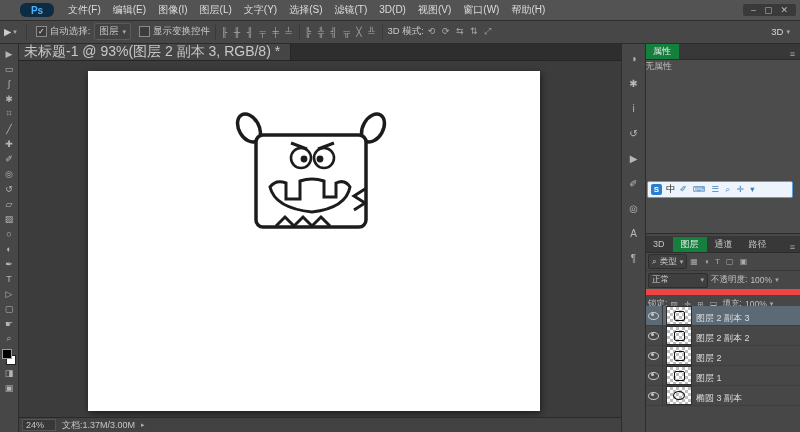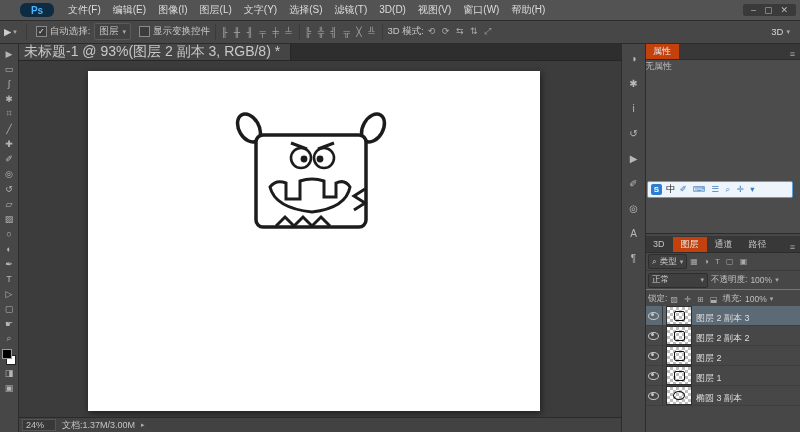--- a/index.html
+++ b/index.html
@@ -46,38 +46,38 @@
   #zoomfield{background:#383838;border:1px solid #555;height:10px;line-height:10px;padding:0 3px;min-width:26px}
   
   #collapsed{position:absolute;left:621px;top:43px;width:23px;bottom:0;background:#474747;
              border-left:1px solid #2c2c2c;border-right:1px solid #2c2c2c;display:flex;flex-direction:column;
              align-items:center;padding-top:10px;gap:14px;z-index:8}
   .cicon{font-size:10px;color:#b8b8b8}
   
   #rightpanels{position:absolute;left:645px;top:43px;width:155px;bottom:0;background:#474747}
   .panel-tabbar{height:16px;background:#383838;display:flex;align-items:flex-end;border-bottom:1px solid #2c2c2c}
   .panel-tab{font-size:9px;padding:0 8px;line-height:15px;color:#c4c4c4;white-space:nowrap}
-  .panel-tab.active{background:#c2410c;color:#e8e8e8}
+  .panel-tab.active{background:#15803d;color:#e8e8e8}
   .panel-menu{margin-left:auto;padding-right:5px;font-size:9px;color:#aaaaaa}
   #props{position:absolute;left:0;top:0;width:155px;height:190px;background:#4c4c4c;border-bottom:1px solid #2c2c2c}
   #props-content{padding:0;font-size:9px;color:#bbbbbb}
   
   #ime{position:absolute;left:2px;top:138px;width:138px;height:15px;background:#eef4fb;
        border:1px solid #5b9fd8;display:flex;align-items:center;gap:4px;padding:0 3px;z-index:20;border-radius:2px}
   .ime-logo{width:11px;height:11px;background:#2a7fd4;border-radius:2px;color:#ffffff;font-size:8px;
             display:flex;align-items:center;justify-content:center;font-weight:bold}
   .ime-cn{color:#1a1a1a;font-size:9.5px}
   .ime-icons{color:#3f7cb8;font-size:8.5px;letter-spacing:2px;white-space:nowrap}
   
   #layers{position:absolute;left:0;top:193px;width:155px;bottom:0;background:#474747}
   #filter-row{height:17px;display:flex;align-items:center;gap:3px;padding:0 3px;border-bottom:1px solid #3a3a3a}
   .mini-combo{border:1px solid #2e2e2e;background:#3f3f3f;height:13px;display:flex;align-items:center;
               gap:3px;padding:0 3px;font-size:8.5px;color:#cccccc;border-radius:2px;white-space:nowrap}
   .mini-icons{font-size:8px;color:#ababab;letter-spacing:2px;white-space:nowrap}
-  #blend-row,#lock-row{height:18px;display:flex;align-items:center;gap:3px;padding:0 3px;border-bottom:1px solid #ef4444;
+  #blend-row,#lock-row{height:18px;display:flex;align-items:center;gap:3px;padding:0 3px;border-bottom:6px solid #ef4444;
                        font-size:8.5px;color:#c0c0c0;white-space:nowrap}
   #rows{position:absolute;left:0;top:70px;right:0;bottom:0;overflow:hidden}
   .lrow{height:19px;display:flex;align-items:flex-end;border-bottom:1px solid #3e3e3e;background:#474747}
   .lrow.selected{background:#5c6a75}
   .eye-cell{width:17px;height:100%;border-right:1px solid #3a3a3a;display:flex;align-items:center;justify-content:center;flex:0 0 auto}
   .eye{width:9px;height:6px;border:1px solid #c8c8c8;border-radius:50%;position:relative}
   .eye::after{content:"";position:absolute;left:2px;top:0.5px;width:3px;height:3px;background:#c8c8c8;border-radius:50%}
   .thumb{width:24px;height:17px;margin:0 4px 0 3px;border:1px solid #2e2e2e;flex:0 0 auto;
          background:#ffffff;
          background-image:linear-gradient(45deg,#bfbfbf 25%,transparent 25%,transparent 75%,#bfbfbf 75%),

